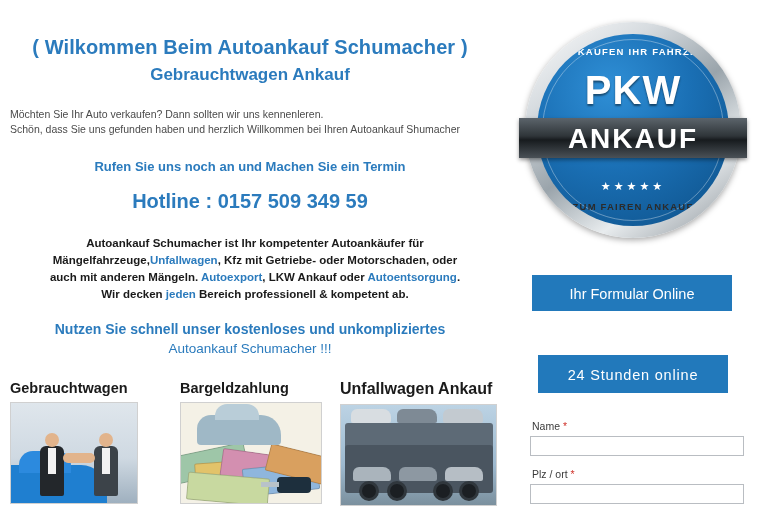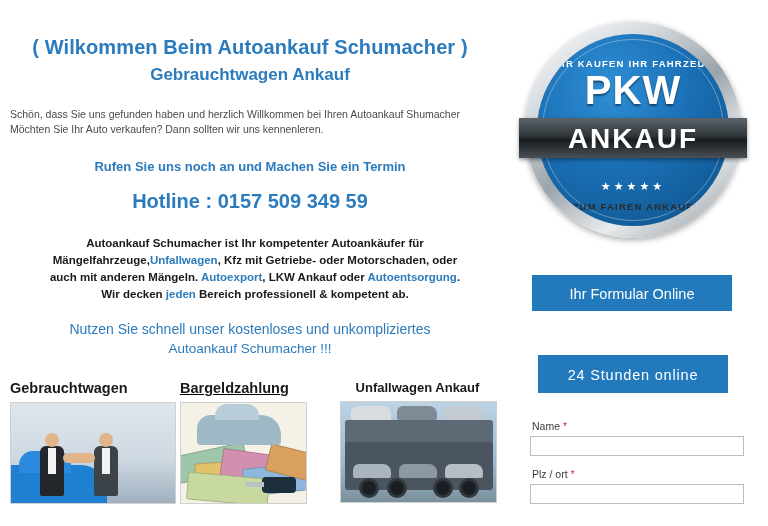--- a/index.html
+++ b/index.html
@@ -75,21 +75,21 @@
   .body-block .blue {
     color: #2b7bbd;
   }
   .cta-block {
     margin: 18px 20px 0 20px;
     text-align: center;
   }
   .cta-line1 {
     color: #2b7bbd;
     font-size: 14px;
-    font-weight: normal;
+    font-weight: bold;
   }
   .cta-line2 {
     color: #2b7bbd;
     font-size: 13.5px;
     font-weight: normal;
     margin-top: 4px;
   }
 
   
   .cards {
@@ -104,34 +104,33 @@
     top: 0;
   }
   .card-title {
     color: #1a1a1a;
     font-size: 14.5px;
     font-weight: bold;
     margin: 0 0 6px 0;
     white-space: nowrap;
   }
   .card-title.small {
-    font-size: 13px;
-    text-align: center;
+    font-size: 16px;
   }
   .thumb {
     width: 100%;
     height: 100px;
     border: 1px solid #d0d0d0;
     position: relative;
     overflow: hidden;
     background: #e9edf0;
   }
 
   
-  .c1 { left: 0; width: 164px; }
+  .c1 { left: 0; width: 126px; }
   .t1-bg {
     position: absolute; inset: 0;
     background: linear-gradient(#dfe6ec 0%, #cfd9e2 55%, #9fb0bf 100%);
   }
   .t1-car {
     position: absolute; left: -14px; bottom: -6px;
     width: 110px; height: 44px;
     background: #1f7fd0;
     border-radius: 16px 26px 6px 6px;
   }
@@ -164,21 +163,21 @@
     position: absolute; top: 15px; left: 9px;
     width: 8px; height: 26px; background: #f2f2f2;
   }
   .t1-hands {
     position: absolute; left: 52px; bottom: 40px;
     width: 32px; height: 10px; background: #e2b48c;
     border-radius: 5px;
   }
 
   
-  .c2 { left: 170px; width: 125px; text-decoration: underline; }
+  .c2 { left: 170px; width: 140px; }
   .t2-bg { position: absolute; inset: 0; background: #f4f1e6; }
   .bill {
     position: absolute; height: 26px; border-radius: 2px;
     border: 1px solid rgba(0,0,0,0.18);
   }
   .t2-car {
     position: absolute; left: 16px; top: 12px;
     width: 84px; height: 30px;
     background: #9fb8c6;
     border-radius: 14px 20px 4px 4px;
@@ -258,21 +257,21 @@
   }
   .badge-top-text, .badge-bottom-text {
     position: absolute;
     left: 0; width: 100%;
     text-align: center;
     color: #ffffff;
     font-weight: bold;
     font-size: 9.5px;
     letter-spacing: 1.2px;
   }
-  .badge-top-text { top: 12px; margin-top: 12px; }
+  .badge-top-text { top: 12px; }
   .badge-bottom-text { bottom: 14px; color: #2b2b2b; }
   .badge-pkw {
     position: absolute;
     left: 0; width: 100%;
     top: 34px;
     text-align: center;
     color: #ffffff;
     font-weight: bold;
     font-size: 40px;
     letter-spacing: 1px;
@@ -357,22 +356,22 @@
 <body>
 
 <div class="page">
 
   <div class="left">
 
     <h1 class="headline1">( Wilkommen Beim Autoankauf Schumacher )</h1>
     <h2 class="headline2">Gebrauchtwagen Ankauf</h2>
 
     <div class="intro">
+      <div>Möchten Sie Ihr Auto verkaufen? Dann sollten wir uns kennenleren.</div>
       <div>Schön, dass Sie uns gefunden haben und herzlich Willkommen bei Ihren Autoankauf Shumacher</div>
-      <div>Möchten Sie Ihr Auto verkaufen? Dann sollten wir uns kennenleren.</div>
     </div>
 
     <div class="callline">Rufen Sie uns noch an und Machen Sie ein Termin</div>
 
     <div class="hotline">Hotline : 0157 509 349 59</div>
 
     <div class="body-block">
       <span>Autoankauf Schumacher ist Ihr kompetenter Autoankäufer für Mängelfahrzeuge,</span><span class="blue">Unfallwagen</span><span>, Kfz mit Getriebe- oder Motorschaden, oder auch mit anderen Mängeln. </span><span class="blue">Autoexport</span><span>, LKW Ankauf oder </span><span class="blue">Autoentsorgung</span><span>. Wir decken </span><span class="blue">jeden</span><span> Bereich professionell &amp; kompetent ab.</span>
     </div>
 

